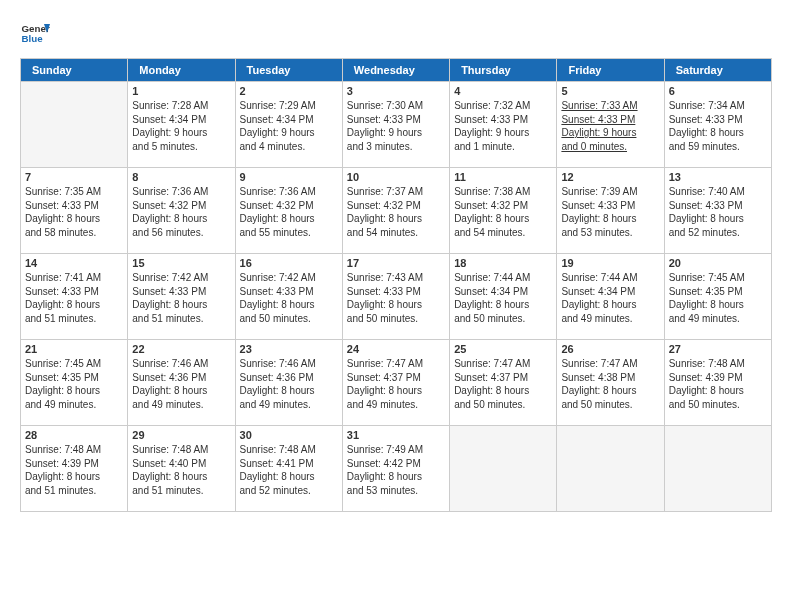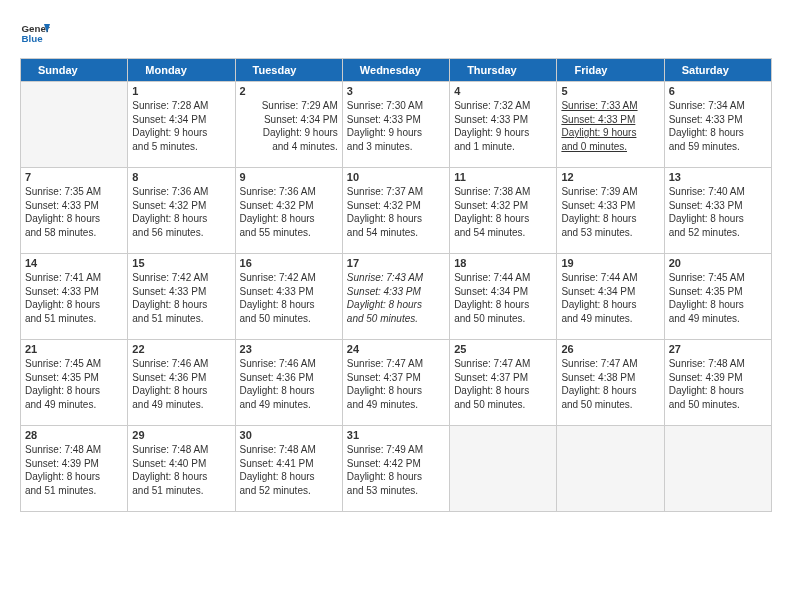--- a/index.html
+++ b/index.html
@@ -47,21 +47,21 @@
       width: 100%;
       border-collapse: collapse;
       table-layout: fixed;
     }
     .calendar th {
       background: #1a6bb5;
       color: #fff;
       font-size: 11px;
       font-weight: bold;
       text-align: left;
-      padding: 5px 17px;
+      padding: 5px 11px;
       border: 1px solid #ccc;
     }
     .calendar td {
       border: 1px solid #ccc;
       vertical-align: top;
       padding: 3px 4px;
       height: 86px;
       background: #fff;
       font-size: 9px;
       color: #333;
@@ -117,21 +117,21 @@
           <td class="empty"></td>
           <td>
             <span class="day-number">1</span>
             <div class="day-info" style="white-space: pre-line;">Sunrise: 7:28 AM
 Sunset: 4:34 PM
 Daylight: 9 hours
 and 5 minutes.</div>
           </td>
           <td>
             <span class="day-number">2</span>
-            <div class="day-info" style="white-space: pre-line; text-align: right;">Sunrise: 7:29 AM
+            <div class="day-info" style="white-space: pre-line;">Sunrise: 7:29 AM
 Sunset: 4:34 PM
 Daylight: 9 hours
 and 4 minutes.</div>
           </td>
           <td>
             <span class="day-number">3</span>
             <div class="day-info" style="white-space: pre-line;">Sunrise: 7:30 AM
 Sunset: 4:33 PM
 Daylight: 9 hours
 and 3 minutes.</div>
@@ -226,21 +226,21 @@
           </td>
           <td>
             <span class="day-number">16</span>
             <div class="day-info" style="white-space: pre-line;">Sunrise: 7:42 AM
 Sunset: 4:33 PM
 Daylight: 8 hours
 and 50 minutes.</div>
           </td>
           <td>
             <span class="day-number">17</span>
-            <div class="day-info" style="white-space: pre-line; font-style: italic;">Sunrise: 7:43 AM
+            <div class="day-info" style="white-space: pre-line;">Sunrise: 7:43 AM
 Sunset: 4:33 PM
 Daylight: 8 hours
 and 50 minutes.</div>
           </td>
           <td>
             <span class="day-number">18</span>
             <div class="day-info" style="white-space: pre-line;">Sunrise: 7:44 AM
 Sunset: 4:34 PM
 Daylight: 8 hours
 and 50 minutes.</div>

